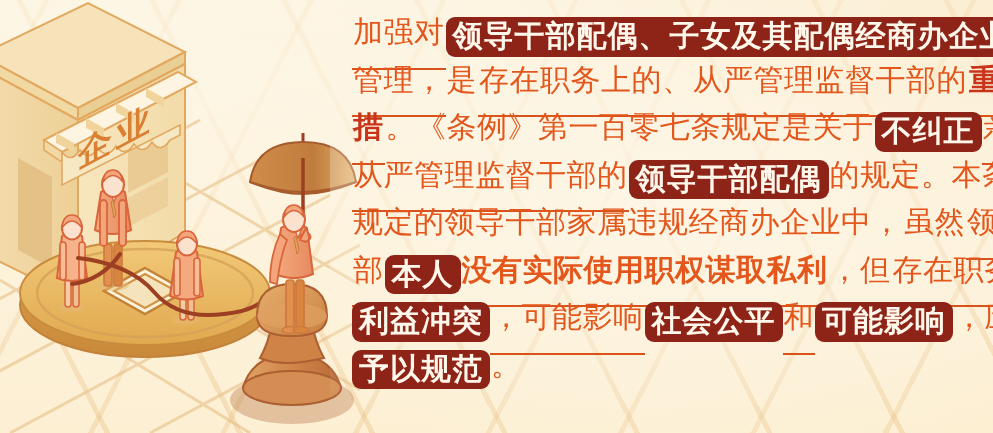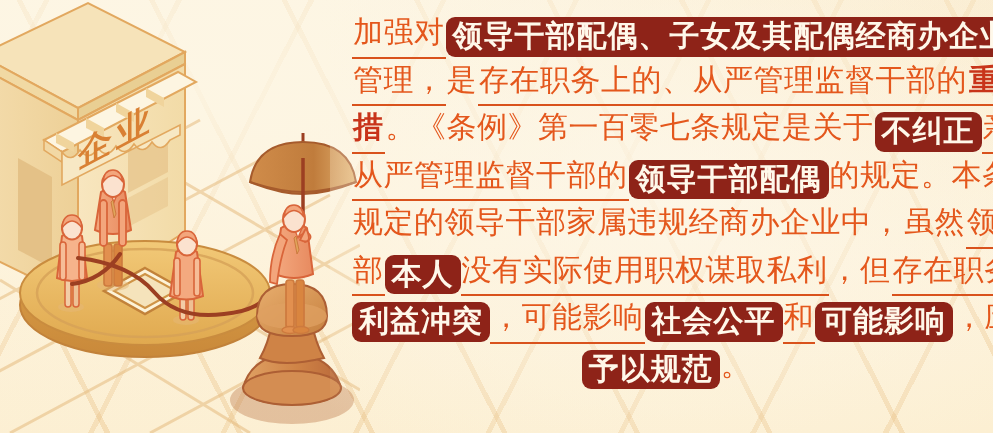--- a/index.html
+++ b/index.html
@@ -73,38 +73,38 @@
 
   .line {
     position: relative;
     height: 47.5px;
     line-height: 47.5px;
     white-space: nowrap;
     font-size: 30px;
     letter-spacing: 0.5px;
   }
   .line.r  { text-align: right; }
-  .line.l  { text-align: center; }
+  .line.l  { text-align: left; }
 
   .seg {
     display: inline-block;
     vertical-align: baseline;
     color: #e4571c;
     padding: 0 1px;
   }
   .seg.u {
     border-bottom: 2.5px solid #d9521c;
-    padding-bottom: 1px;
+    padding-bottom: 12px;
   }
   .seg.b {
     font-weight: bold;
     color: #c8341a;
   }
   .seg.bo {
-    font-weight: normal;
+    font-weight: bold;
     color: #e4571c;
   }
 
   
   .chip {
     display: inline-block;
     vertical-align: baseline;
     background: #8e2318;
     color: #fff8ea;
     border-radius: 9px;

